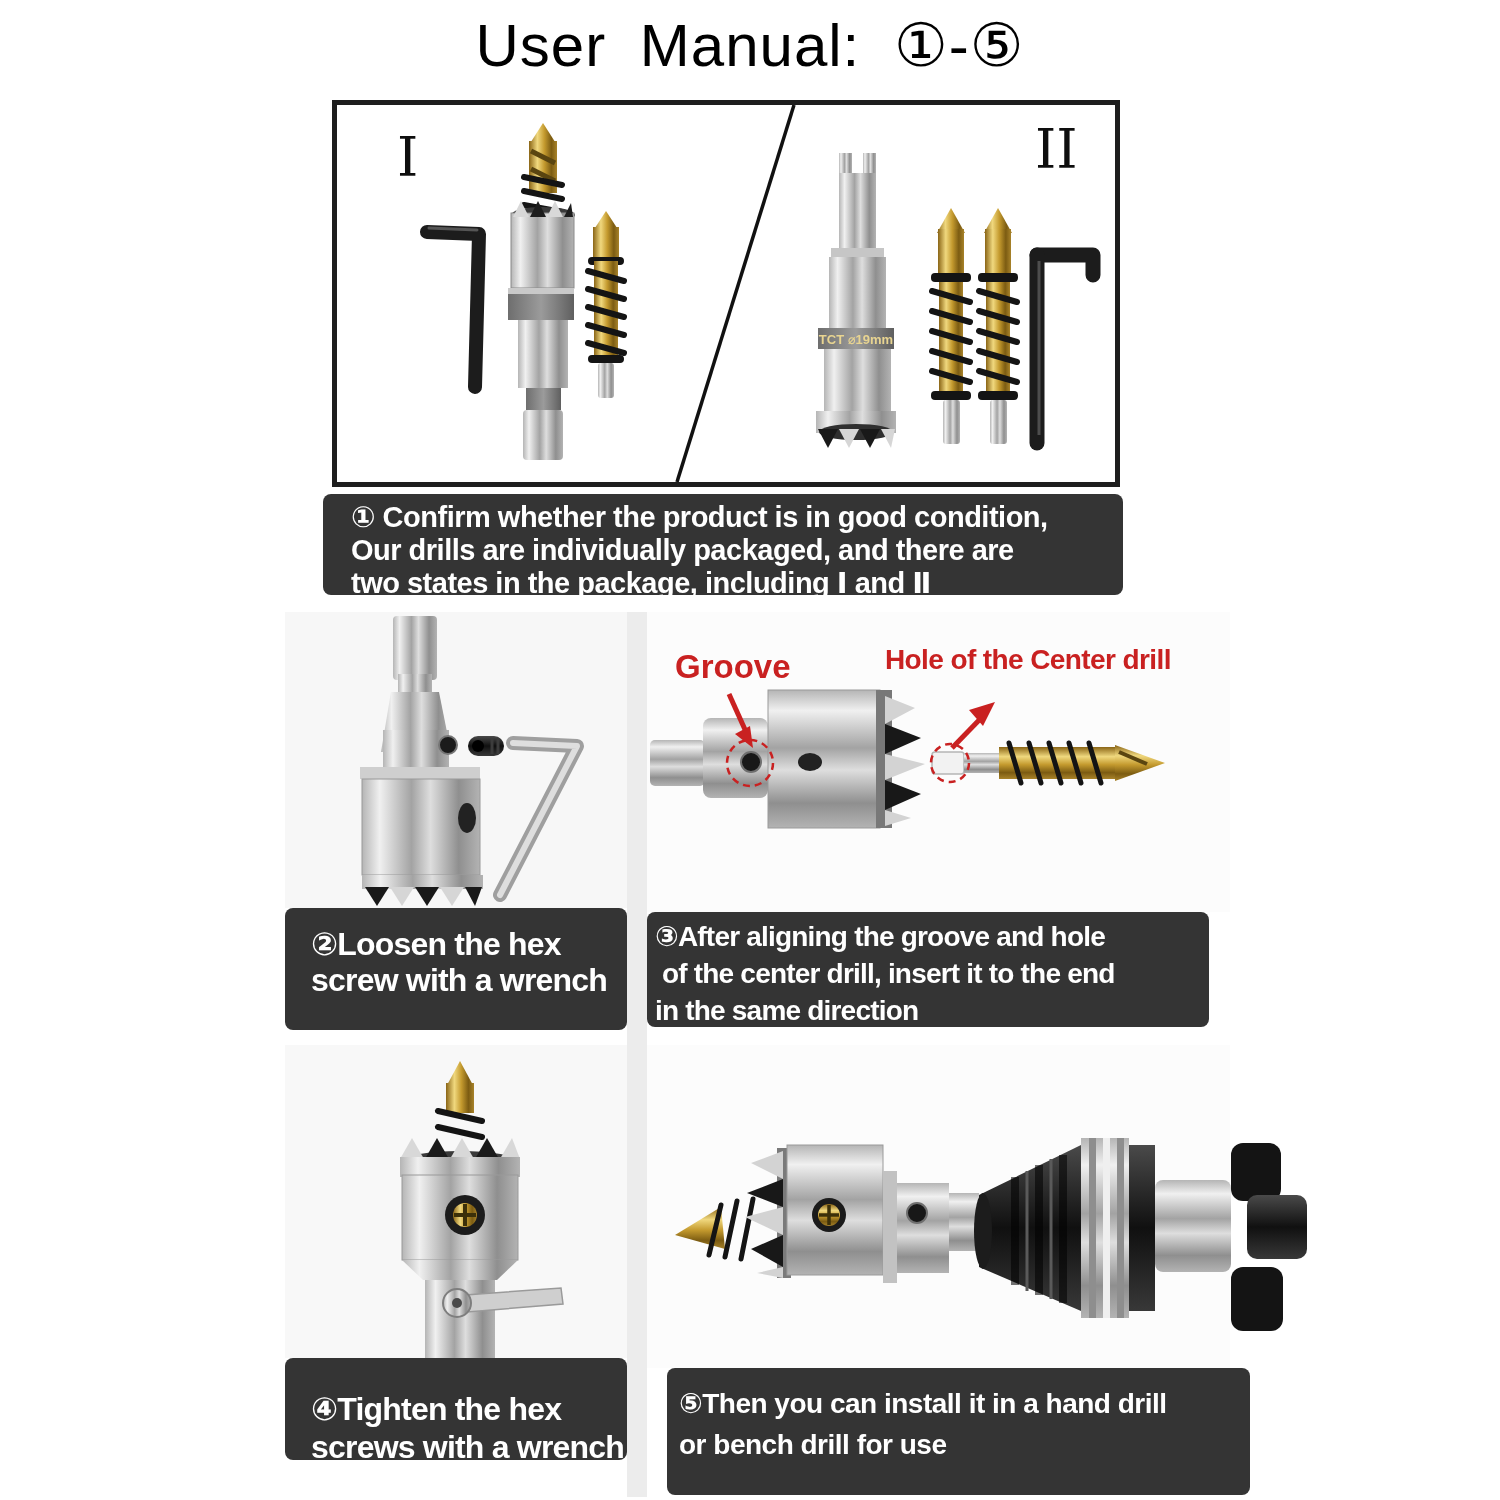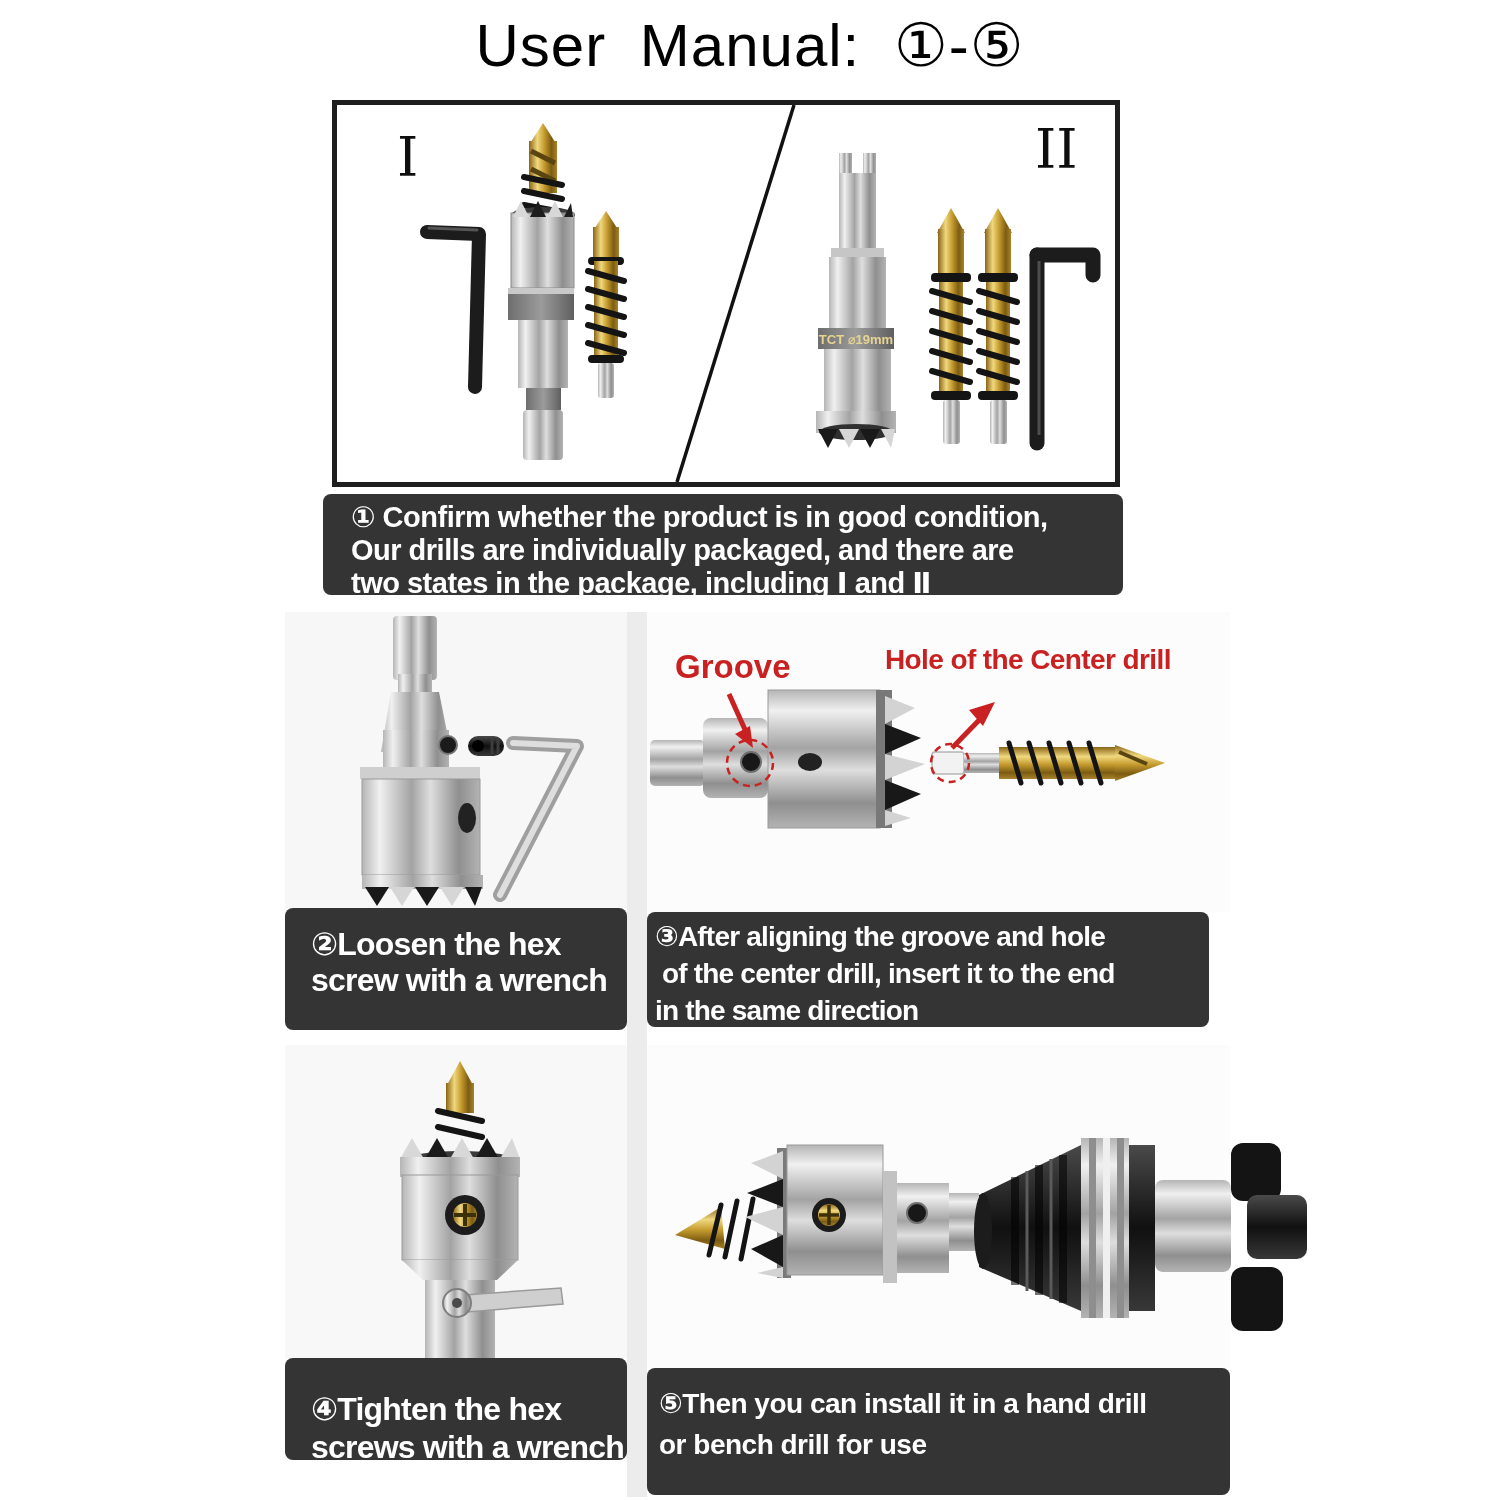--- a/index.html
+++ b/index.html
@@ -16,21 +16,21 @@
   .cap{position:absolute;background:#343434;color:#ffffff;font-weight:bold;border-radius:8px;}
   .cap div{white-space:pre;}
   #cap1{left:323px;top:494px;width:800px;height:101px;font-size:29px;line-height:33px;
         letter-spacing:-0.5px;padding:7px 0 0 28px;box-sizing:border-box;}
   #cap2{left:285px;top:908px;width:342px;height:122px;font-size:32px;line-height:36px;
         letter-spacing:-0.8px;padding:18px 8px 0 26px;box-sizing:border-box;}
   #cap3{left:647px;top:912px;width:562px;height:115px;font-size:28px;line-height:37px;
         letter-spacing:-0.8px;padding:6px 8px 0 8px;box-sizing:border-box;}
   #cap4{left:285px;top:1358px;width:342px;height:102px;font-size:32px;line-height:38px;
         letter-spacing:-0.8px;padding:32px 0 0 26px;box-sizing:border-box;}
-  #cap5{left:647px;top:1368px;width:583px;height:127px;font-size:28px;line-height:41px;
+  #cap5{left:667px;top:1368px;width:583px;height:127px;font-size:28px;line-height:41px;
         letter-spacing:-0.5px;padding:15px 4px 0 12px;box-sizing:border-box;}
   .ph{position:absolute;}
   #ph2{left:285px;top:612px;width:342px;height:296px;background:#f7f7f7;}
   #ph3{left:647px;top:612px;width:583px;height:300px;background:#fcfcfc;}
   #ph4{left:285px;top:1045px;width:342px;height:313px;background:#f8f8f8;}
   #ph5{left:647px;top:1045px;width:583px;height:323px;background:#fcfcfc;}
   #gap-strip{left:627px;top:612px;width:20px;height:885px;background:#ececec;}
   .anno{position:absolute;color:#c92121;font-weight:bold;}
   #anno-groove{left:28px;top:36px;font-size:33px;}
   #anno-hole{left:238px;top:32px;font-size:28px;letter-spacing:-0.6px;}

